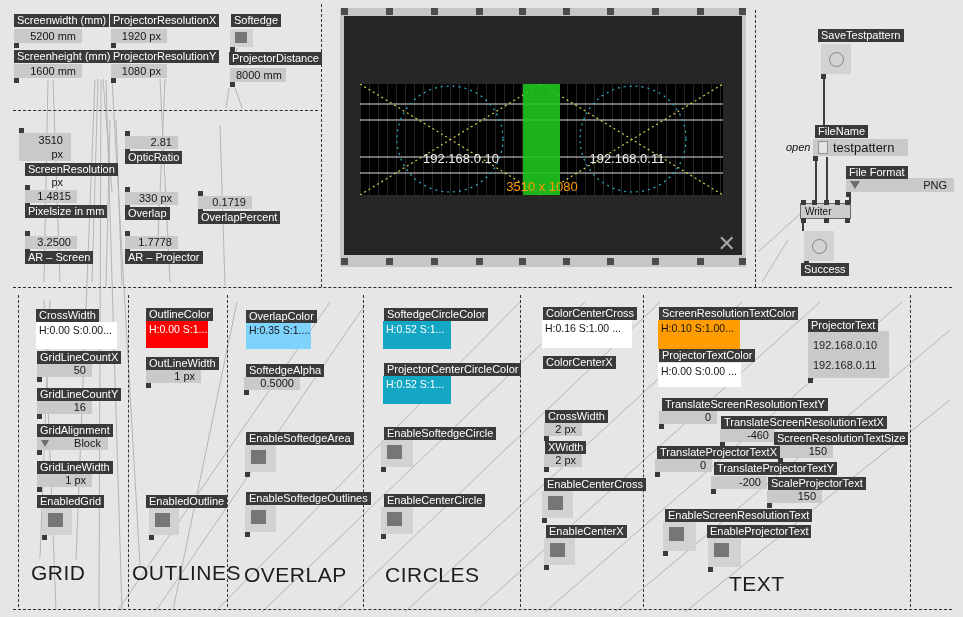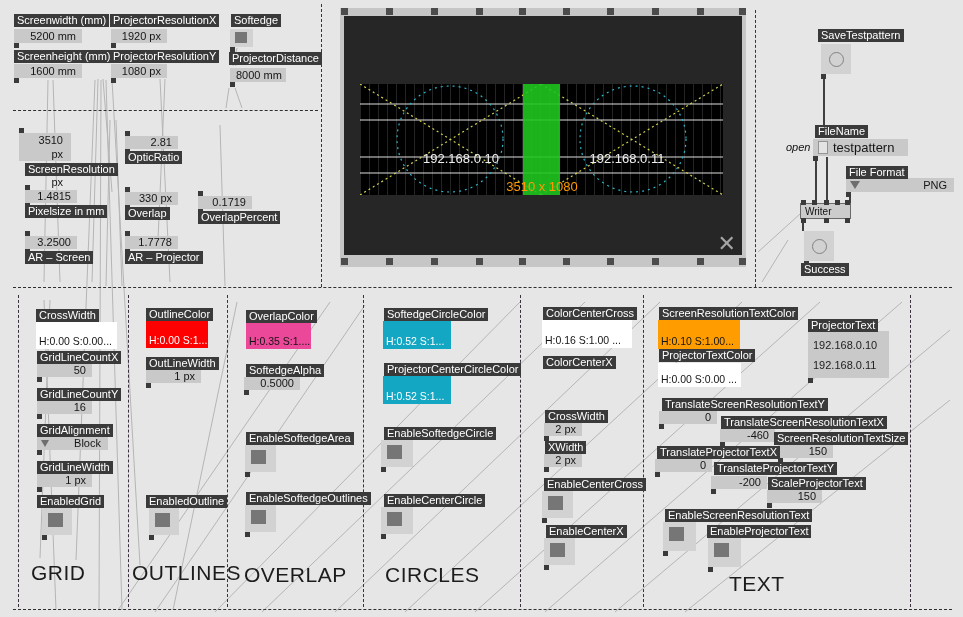--- a/index.html
+++ b/index.html
@@ -13,21 +13,21 @@
   .vbox{position:absolute;background:#c9c9c9;color:#151515;font-size:11px;line-height:13px;
         height:13px;text-align:right;padding:0 6px;box-sizing:content-box;z-index:2;white-space:nowrap;}
   .vbox.tall{height:14px;line-height:14px;}
   .vbox::after,.swatch::after,.toggle::after,.bang::after{content:"";position:absolute;left:0;
         bottom:-5px;width:5px;height:5px;background:#3a3a3a;}
   .vbox.tp::before{content:"";position:absolute;left:0;top:-5px;width:5px;height:5px;background:#3a3a3a;}
   .v2box{position:absolute;background:#c9c9c9;color:#151515;font-size:11px;line-height:14px;
         text-align:right;padding:0 8px 0 6px;z-index:2;}
   .v2box::before{content:"";position:absolute;left:0;top:-5px;width:5px;height:5px;background:#3a3a3a;}
   .swatch{position:absolute;z-index:2;font-size:10.5px;line-height:12px;display:flex;
-        align-items:flex-end;padding:2px 3px;box-sizing:border-box;white-space:nowrap;overflow:hidden;}
+        padding:2px 3px;box-sizing:border-box;white-space:nowrap;overflow:hidden;}
   .swatch.dark{color:#141414;} .swatch.light{color:#fff;}
   .toggle{position:absolute;background:#d2d2d2;z-index:2;}
   .tin{position:absolute;left:6px;top:5px;width:15px;height:14px;background:#767676;}
   .toggle.sm{width:23px;height:18px;} .toggle.sm .tin{left:5px;top:3px;width:12px;height:11px;}
   .bang{position:absolute;width:30px;height:30px;background:#d2d2d2;z-index:2;}
   .bcirc{position:absolute;left:8px;top:8px;width:13px;height:13px;border:1px solid #828282;
         border-radius:50%;}
   .ddown{position:absolute;background:#c9c9c9;z-index:2;font-size:11px;line-height:13px;
         height:13px;text-align:right;padding:0 7px 0 0;color:#151515;}
   .ddown::after{content:"";position:absolute;left:0;bottom:-5px;width:5px;height:5px;background:#3a3a3a;}
@@ -245,21 +245,21 @@
     </div>
   <div class="lbl" style="left:146px;top:357px">OutLineWidth</div>
   <div class="vbox" style="left:146px;top:370px;width:43px">1 px</div>
   <div class="lbl" style="left:146px;top:495px">EnabledOutline</div>
   <div class="toggle" style="left:149px;top:508px;width:30px;height:27px">
       <div class="tin"></div>
     </div>
   <div class="title" style="left:132px;top:561px">OUTLINES</div>
 
   <div class="lbl" style="left:246px;top:310px">OverlapColor</div>
-  <div class="swatch dark" style="left: 246px; top: 322px; width: 65px; height: 27px; background: #ec4899;">
+  <div class="swatch dark" style="left: 246px; top: 322px; width: 65px; height: 27px; background: #7dd3fc;">
       <span>H:0.35  S:1....</span>
     </div>
   <div class="lbl" style="left:246px;top:364px">SoftedgeAlpha</div>
   <div class="vbox" style="left:244px;top:377px;width:44px">0.5000</div>
   <div class="lbl" style="left:246px;top:432px">EnableSoftedgeArea</div>
   <div class="toggle" style="left:245px;top:445px;width:31px;height:27px">
       <div class="tin"></div>
     </div>
   <div class="lbl" style="left:246px;top:492px">EnableSoftedgeOutlines</div>
   <div class="toggle" style="left:245px;top:505px;width:31px;height:27px">

